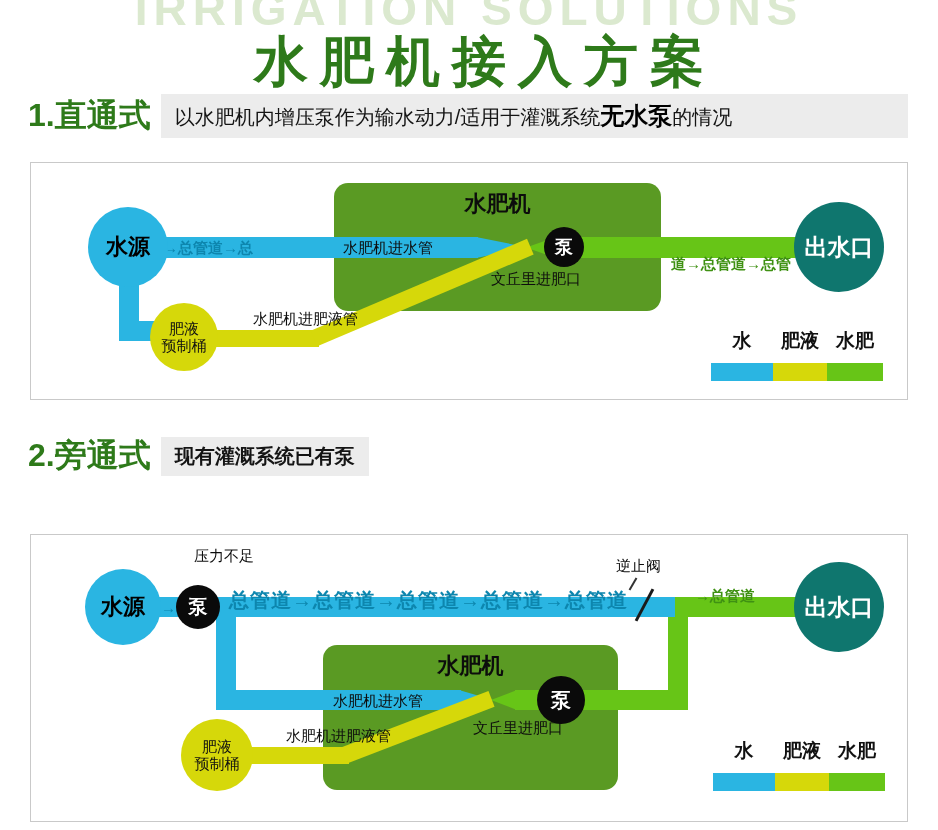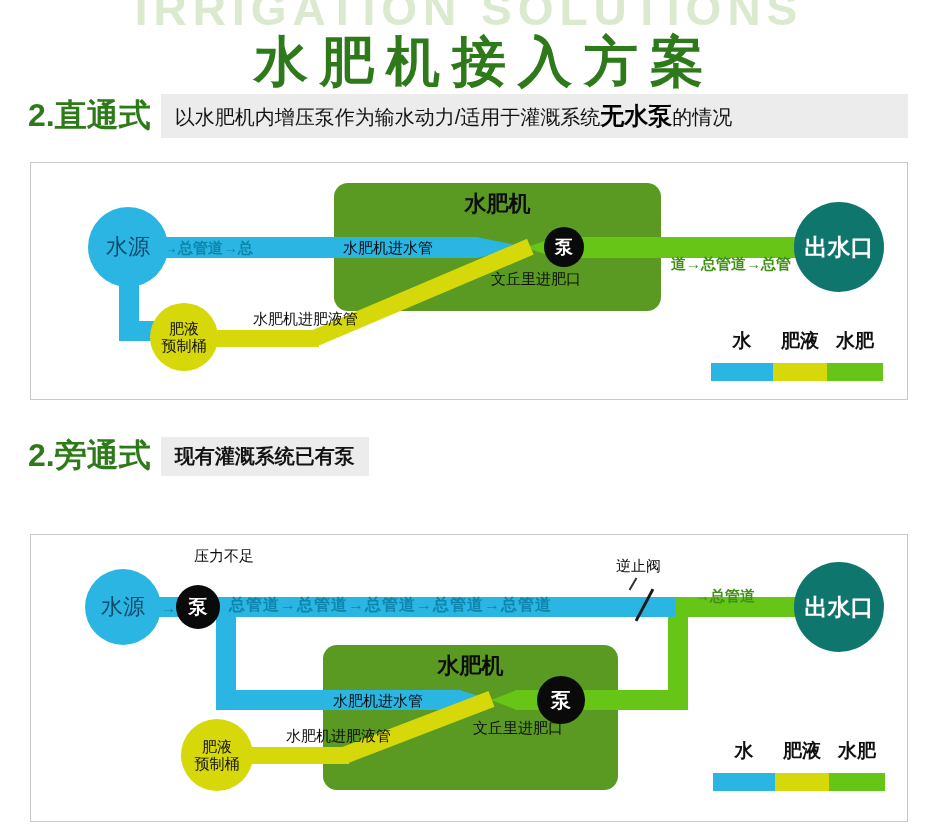--- a/index.html
+++ b/index.html
@@ -33,21 +33,21 @@
   .green{background:#67c517}
   .taper-r{clip-path:polygon(0 0,100% 50%,0 100%)}
   .expand-r{clip-path:polygon(0 50%,100% 0,100% 100%)}
 
   .machine{position:absolute;background:#5a9a23;border-radius:14px}
   .machine-title{position:absolute;top:6px;left:0;width:100%;text-align:center;
                  font-size:22px;font-weight:bold;color:#0c0c0c}
 
   .circle{position:absolute;border-radius:50%;display:flex;align-items:center;
           justify-content:center;text-align:center}
-  .source{font-size:22px;font-weight:normal;color:#0c4a6e}
+  .source{font-size:22px;font-weight:bold;color:#000000}
   .pump{background:#0a0a0a;color:#fff;font-weight:bold}
   .outlet{background:#0f766e;color:#fff;font-weight:bold;font-size:23px}
   .bucket{flex-direction:column;font-size:15px;line-height:1.15;color:#111}
 
   .pipe-text{position:absolute;font-size:15px;white-space:nowrap;font-weight:bold}
   .t-cyan{color:#0d86ae}
   .t-green{color:#3f9113}
   .lbl{position:absolute;font-size:15px;color:#0d0d0d;white-space:nowrap}
   .line{position:absolute;background:#1a1a1a}
 
@@ -58,21 +58,21 @@
 </style>
 </head>
 <body>
 
 <div class="page">
 
   <div class="watermark">IRRIGATION SOLUTIONS</div>
   <h1 class="title">水肥机接入方案</h1>
 
   <div class="sec-header sh1">
-    <span class="sec-heading">2.直通式</span>
+    <span class="sec-heading">1.直通式</span>
     <span class="sec-desc"><span>以水肥机内增压泵作为输水动力/适用于灌溉系统</span><b>无水泵</b><span>的情况</span></span>
   </div>
 
   <div class="diagram d1">
     <div class="machine" style="left:303px;top:20px;width:327px;height:128px">
       <div class="machine-title">水肥机</div>
     </div>
 
     <div class="pipe cyan" style="left:95px;top:74px;width:352px;height:21px"></div>
     <div class="pipe cyan taper-r" style="left:445px;top:74px;width:52px;height:21px"></div>
@@ -130,21 +130,21 @@
     <div class="pipe green expand-r" style="left:460px;top:155px;width:26px;height:20px"></div>
     <div class="pipe green" style="left:484px;top:155px;width:173px;height:20px"></div>
     <div class="pipe yellow" style="left:218px;top:212px;width:100px;height:17px"></div>
     <div class="pipe yellow" style="left:313px;top:212px;width:158px;height:17px;transform-origin:0 50%;transform:rotate(-21deg)"></div>
 
     <div class="line" style="left:612px;top:52px;width:3px;height:36px;transform:rotate(28deg)"></div>
     <div class="line" style="left:601px;top:42px;width:2px;height:14px;background:#333;transform:rotate(30deg)"></div>
 
     <div class="lbl" style="left:163px;top:12px">压力不足</div>
     <div class="pipe-text t-cyan" style="left:130px;top:64px">→</div>
-    <div class="pipe-text t-cyan" style="left:198px;top:60px;font-size:16px;letter-spacing:1px">总管道→总管道→总管道→总管道→总管道</div>
+    <div class="pipe-text t-cyan" style="left:198px;top:52px;font-size:20px;letter-spacing:1px">总管道→总管道→总管道→总管道→总管道</div>
     <div class="lbl" style="left:585px;top:22px">逆止阀</div>
     <div class="pipe-text t-green" style="left:664px;top:52px">→总管道</div>
     <div class="lbl" style="left:302px;top:157px">水肥机进水管</div>
     <div class="lbl" style="left:442px;top:184px">文丘里进肥口</div>
     <div class="lbl" style="left:255px;top:192px">水肥机进肥液管</div>
 
     <div class="circle cyan source" style="left:54px;top:34px;width:76px;height:76px">水源</div>
     <div class="circle pump" style="left:145px;top:50px;width:44px;height:44px;font-size:19px">泵</div>
     <div class="circle pump" style="left:506px;top:141px;width:48px;height:48px;font-size:20px">泵</div>
     <div class="circle outlet" style="left:763px;top:27px;width:90px;height:90px">出水口</div>

